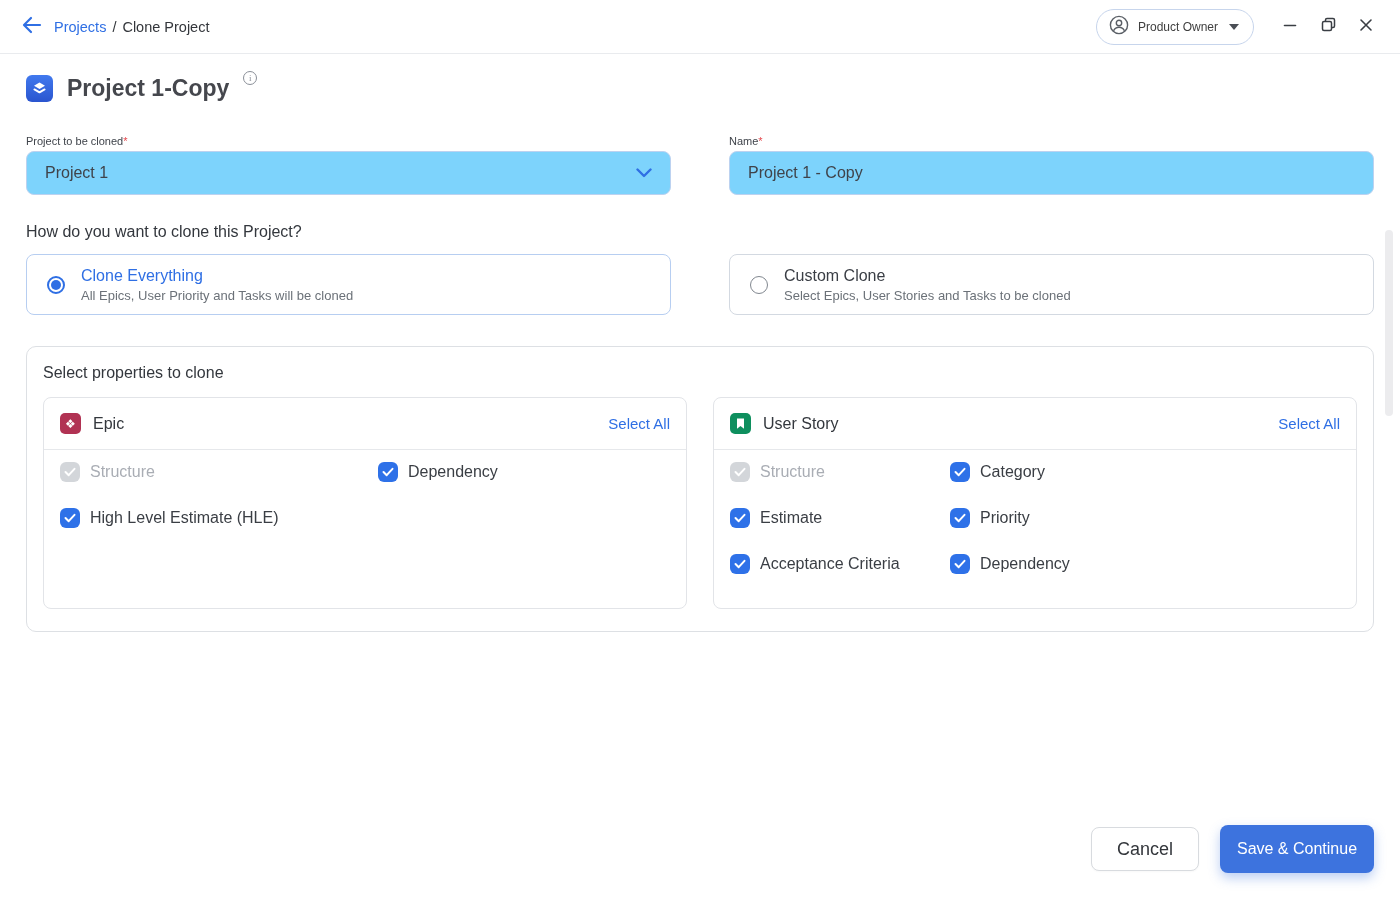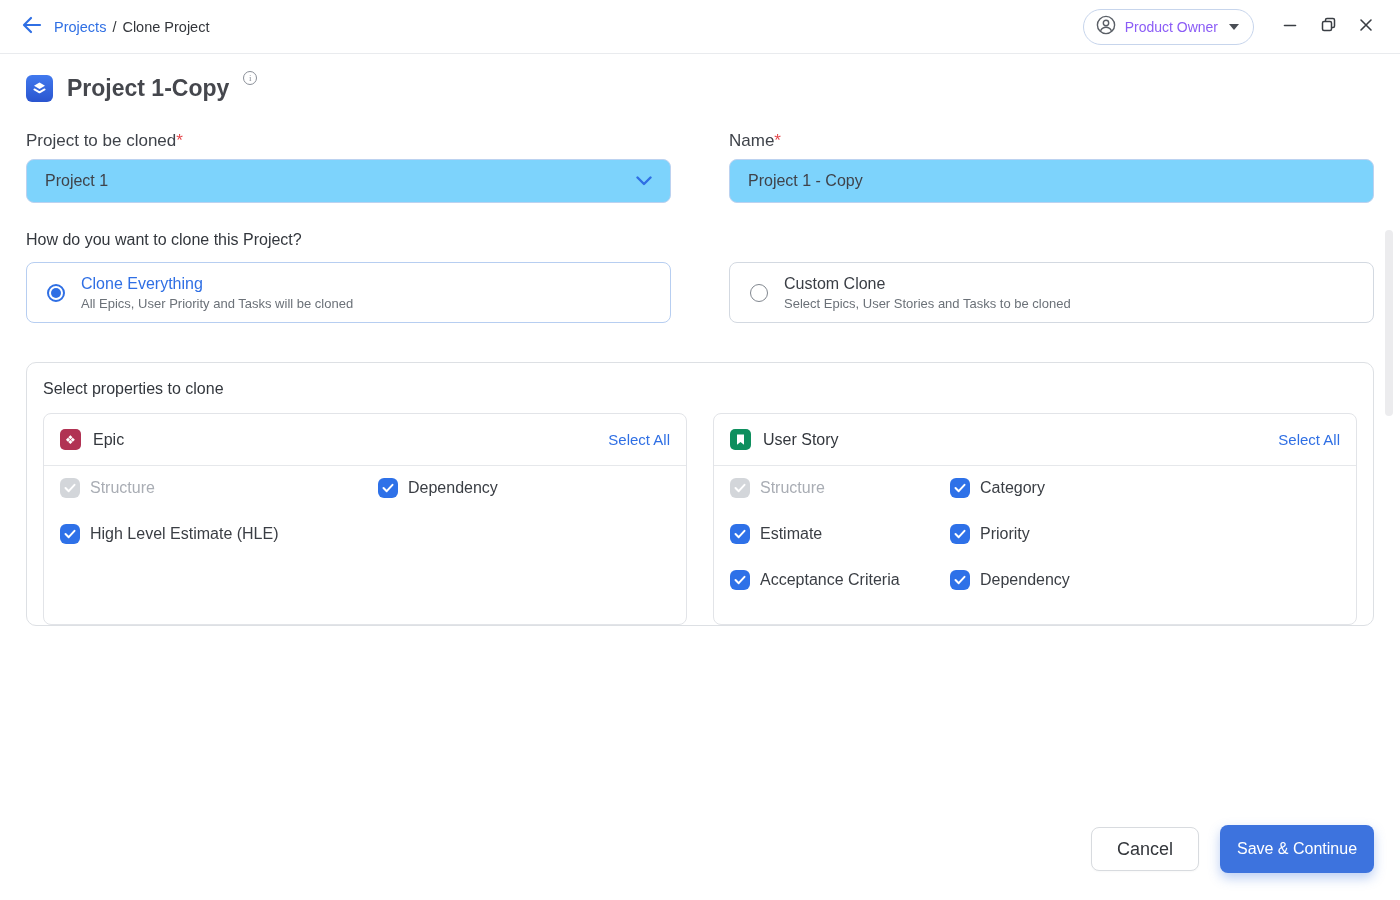--- a/index.html
+++ b/index.html
@@ -8,56 +8,56 @@
 
   
   .titlebar { height:54px; display:flex; align-items:center; padding:0 20px 0 16px; border-bottom:1px solid #e9ebee; background:#fff; }
   .back-btn { width:32px; height:32px; display:flex; align-items:center; justify-content:center; border-radius:50%; cursor:pointer; }
   .breadcrumb { display:flex; align-items:center; font-size:14.5px; margin-left:6px; }
   .crumb-link { color:#2f6fe4; cursor:pointer; }
   .crumb-sep { color:#33363b; margin:0 6px; }
   .crumb-current { color:#33363b; }
   .titlebar-right { margin-left:auto; display:flex; align-items:center; }
   .user-pill { display:flex; align-items:center; gap:9px; border:1px solid #c7d5ec; border-radius:20px; padding:6px 14px 6px 12px; height:36px; cursor:pointer; background:#fff; }
-  .user-pill-label { font-size:14px; color:#8b5cf6; }
+  .user-pill-label { font-size:12px; color:#404040; }
   .caret-down { width:0; height:0; border-left:5px solid transparent; border-right:5px solid transparent; border-top:6px solid #4a4e55; margin-left:2px; }
   .win-controls { display:flex; align-items:center; gap:10px; margin-left:22px; }
   .win-btn { width:28px; height:28px; display:flex; align-items:center; justify-content:center; cursor:pointer; color:#3a3e44; }
 
   
   .content { padding:19px 26px 0 26px; position:relative; }
 
   .title-row { display:flex; align-items:flex-start; gap:14px; }
   .project-icon { width:27px; height:27px; border-radius:6px; background:linear-gradient(180deg,#4179ee 0%,#2a55cf 100%); display:flex; align-items:center; justify-content:center; margin-top:2px; }
   .page-title { font-size:23px; font-weight:700; color:#45474d; line-height:30px; }
   .info-icon { width:14px; height:14px; border:1px solid #8a8f98; border-radius:50%; color:#8a8f98; font-size:9px; display:flex; align-items:center; justify-content:center; margin-top:-2px; font-family:"Liberation Serif", serif; }
 
   .form-grid { display:grid; grid-template-columns:1fr 1fr; column-gap:58px; margin-top:28px; }
-  .field-label { font-size:17px; color:#3f434a; line-height:20px; margin-bottom:8px; }
+  .field-label { font-size:11px; color:#3f434a; line-height:20px; }
   .req { color:#e5484d; }
   .select-box, .text-input { height:44px; border:1px solid #bcd2f0; border-radius:8px; display:flex; align-items:center; padding:0 18px; font-size:16px; color:#3f434a; background:#7dd3fc; cursor:pointer; }
   .select-box { justify-content:space-between; }
   .text-input { cursor:text; width:100%; outline:none; font-family:"Liberation Sans", sans-serif; }
 
   .question { margin-top:27px; font-size:16px; color:#33373d; line-height:20px; }
 
   .mode-grid { display:grid; grid-template-columns:1fr 1fr; column-gap:58px; margin-top:12px; }
   .mode-card { height:61px; border-radius:8px; display:flex; align-items:center; padding:0 16px 0 20px; gap:16px; cursor:pointer; background:#fff; }
   .mode-card.selected { border:1px solid #b7cef1; }
   .mode-card.unselected { border:1px solid #d3d9e1; }
   .radio { width:18px; height:18px; border-radius:50%; flex:0 0 auto; }
   .radio.on { border:2px solid #2f6fe4; display:flex; align-items:center; justify-content:center; }
   .radio.on::after { content:""; width:10px; height:10px; border-radius:50%; background:#2f6fe4; }
   .radio.off { border:1.5px solid #81878f; }
   .mode-title { font-size:16px; font-weight:400; line-height:20px; }
   .mode-title.blue { color:#2f6fe4; }
   .mode-title.dark { color:#3a3e45; }
   .mode-desc { font-size:13px; color:#6b7178; margin-top:2px; }
 
-  .props-card { margin-top:39px; border:1px solid #dde0e4; border-radius:10px; padding:16px 16px 0 16px; }
+  .props-card { margin-top:31px; border:1px solid #dde0e4; border-radius:10px; padding:16px 16px 22px 16px; }
   .props-heading { font-size:16px; color:#33373d; line-height:20px; }
   .groups-grid { display:grid; grid-template-columns:1fr 1fr; column-gap:26px; margin-top:14px; }
   .group-card { border:1px solid #e2e4e8; border-radius:8px; background:#fff; min-height:183px; }
   .group-header { height:52px; display:flex; align-items:center; padding:0 16px; border-bottom:1px solid #e6e8eb; gap:12px; }
   .type-icon { width:21px; height:21px; border-radius:5px; display:flex; align-items:center; justify-content:center; flex:0 0 auto; }
   .type-icon.epic { background:#b13253; color:#fff; font-size:12px; }
   .type-icon.story { background:#0e8f5e; }
   .group-name { font-size:16px; color:#33373d; }
   .select-all { margin-left:auto; font-size:15px; font-weight:500; color:#2f6fe4; cursor:pointer; }
   .group-body { padding:12px 16px 8px 16px; display:grid; }

